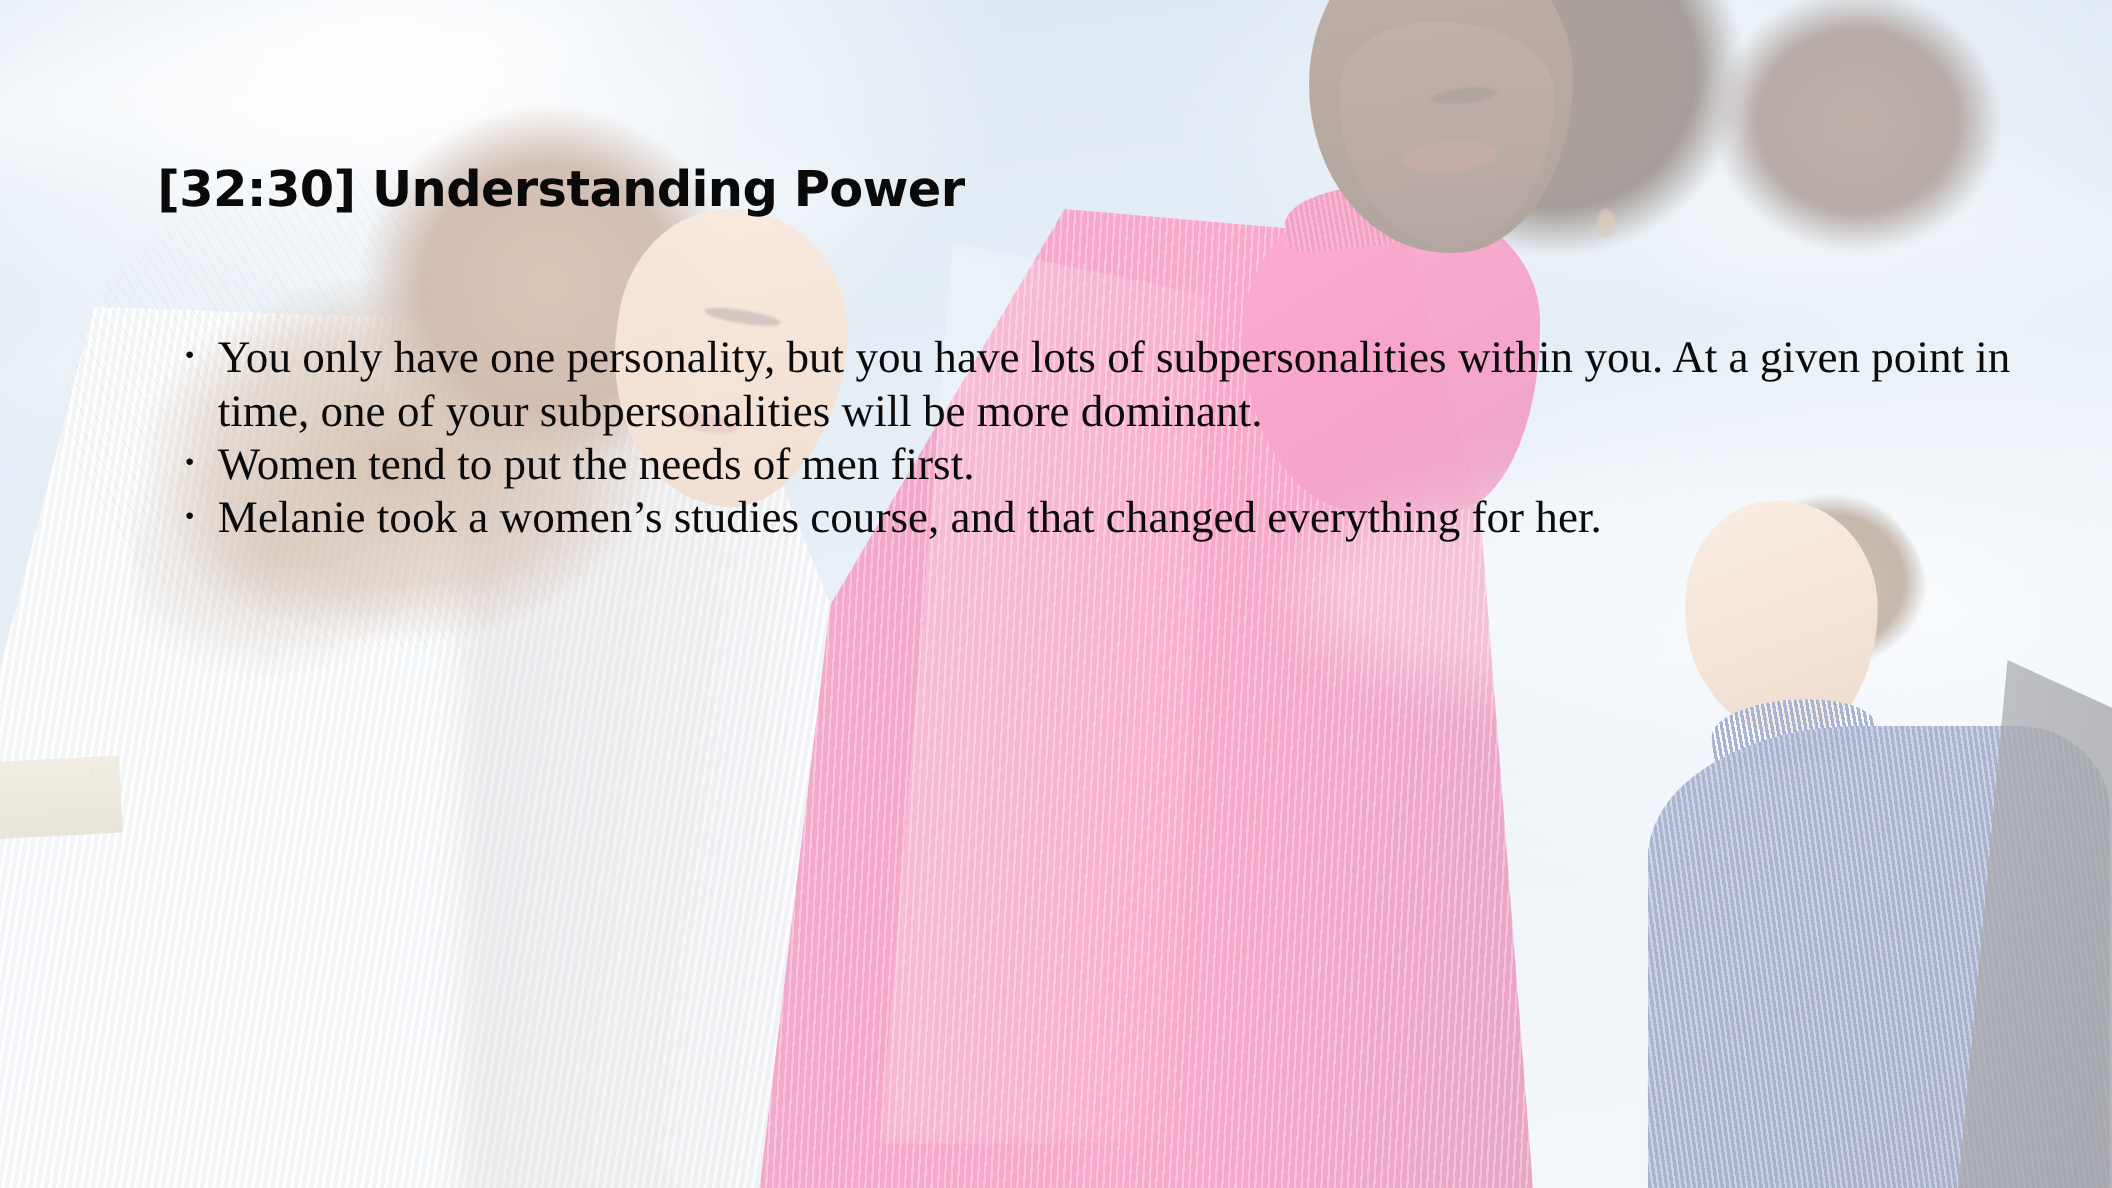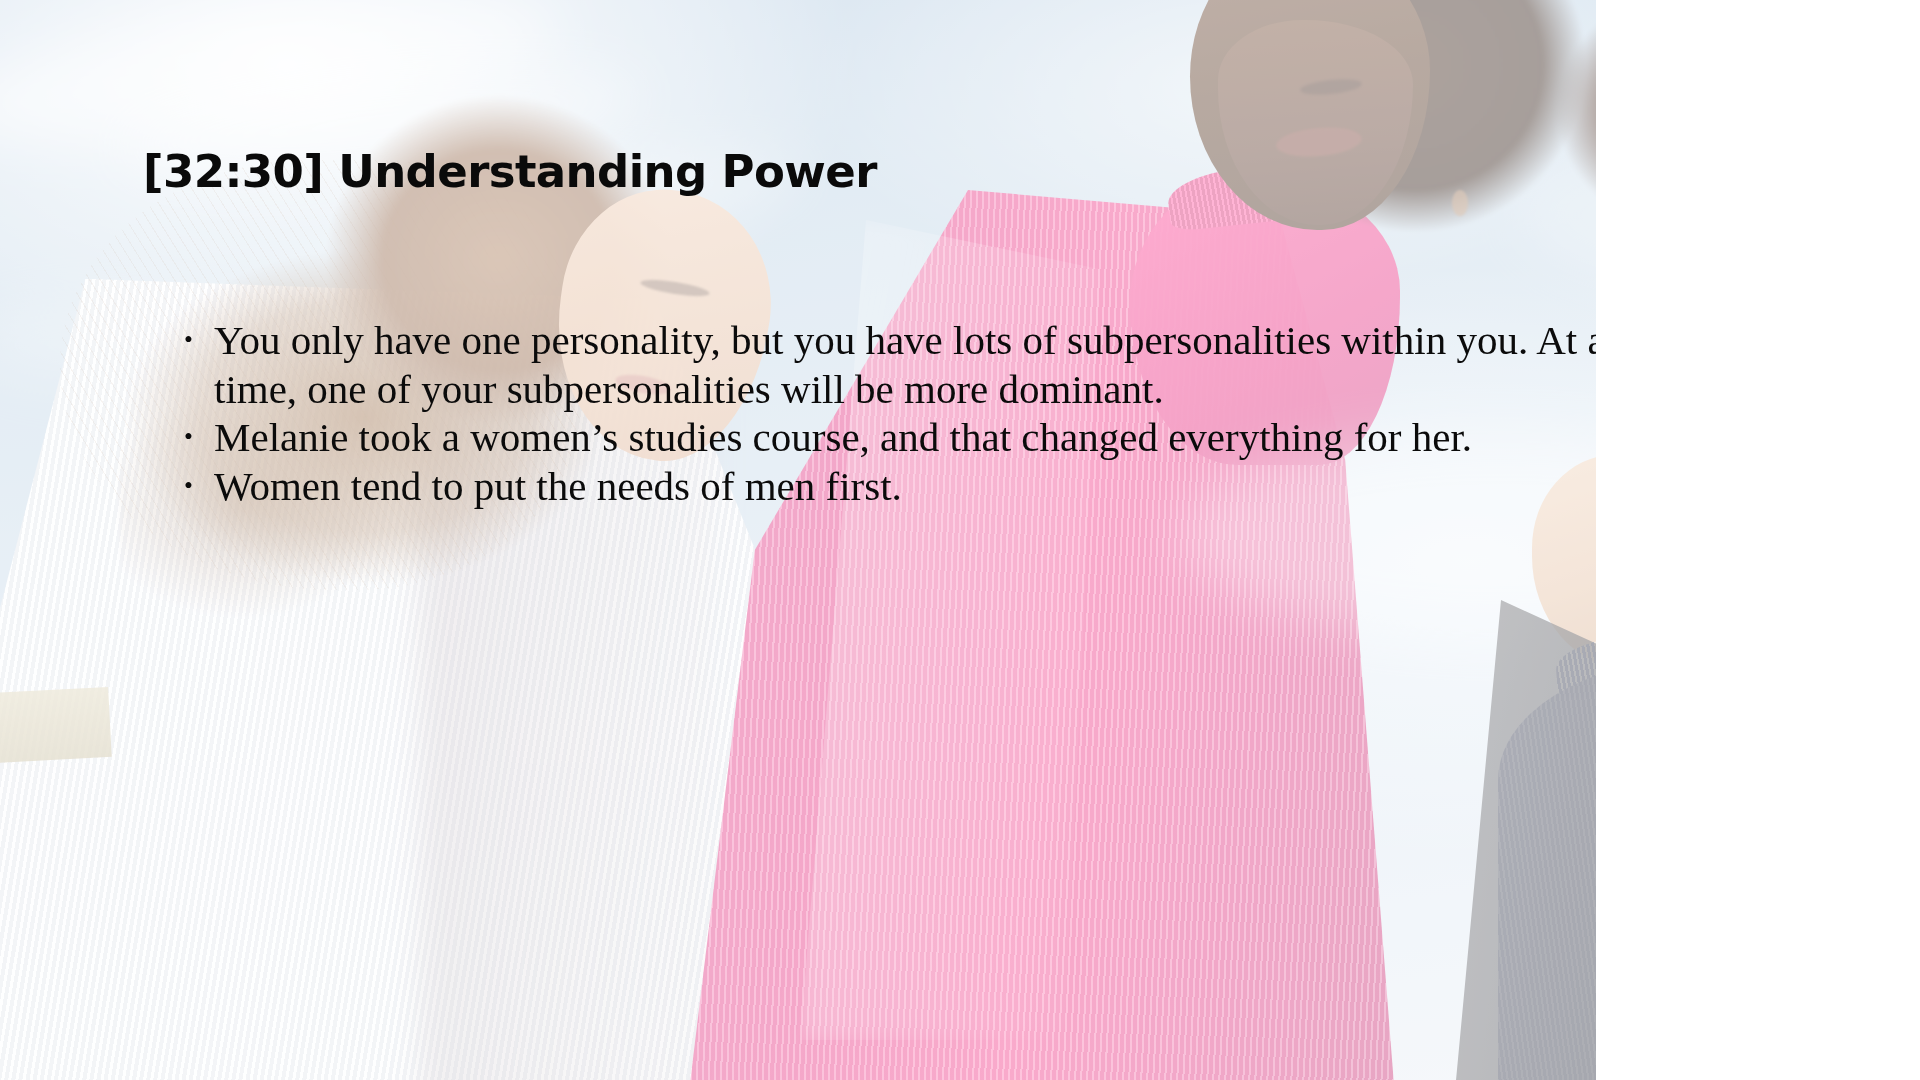--- a/index.html
+++ b/index.html
@@ -10,21 +10,21 @@
   body {
     width: 1920px;
     height: 1080px;
     overflow: hidden;
     font-family: "Liberation Sans", sans-serif;
   }
 
   
   #slide {
     position: relative;
-    width: 1596px;
+    width: 1920px;
     height: 1080px;
     overflow: hidden;
     background: #be185d;
   }
 
   
   #photo {
     position: absolute;
     inset: 0;
     overflow: hidden;
@@ -351,21 +351,21 @@
     letter-spacing: -0.6px;
     color: #0a0a0a;
     white-space: nowrap;
   }
 
   #bullet-list {
     position: absolute;
     left: 150px;
     top: 300px;
     width: 1680px;
-    margin: 16px;
+    margin: 0;
     padding: 0 0 0 48px;
     list-style: none;
     font-family: "Liberation Serif", "DejaVu Serif", serif;
     font-size: 41px;
     line-height: 1.185;
     color: #0b0b0b;
   }
   #bullet-list li {
     position: relative;
     margin: 0 0 0 0;
@@ -426,18 +426,18 @@
   </div>
 
   <div id="wash"></div>
 
   <div id="content">
 
     <h1 id="slide-title">[32:30] Understanding Power</h1>
 
     <ul id="bullet-list">
       <li>You only have one personality, but you have lots of subpersonalities within you. At a given point in time, one of your subpersonalities will be more dominant.</li>
+      <li>Women tend to put the needs of men first.</li>
       <li>Melanie took a women’s studies course, and that changed everything for her.</li>
-      <li>Women tend to put the needs of men first.</li>
     </ul>
 
   </div>
 </div>
 
 </body></html>

